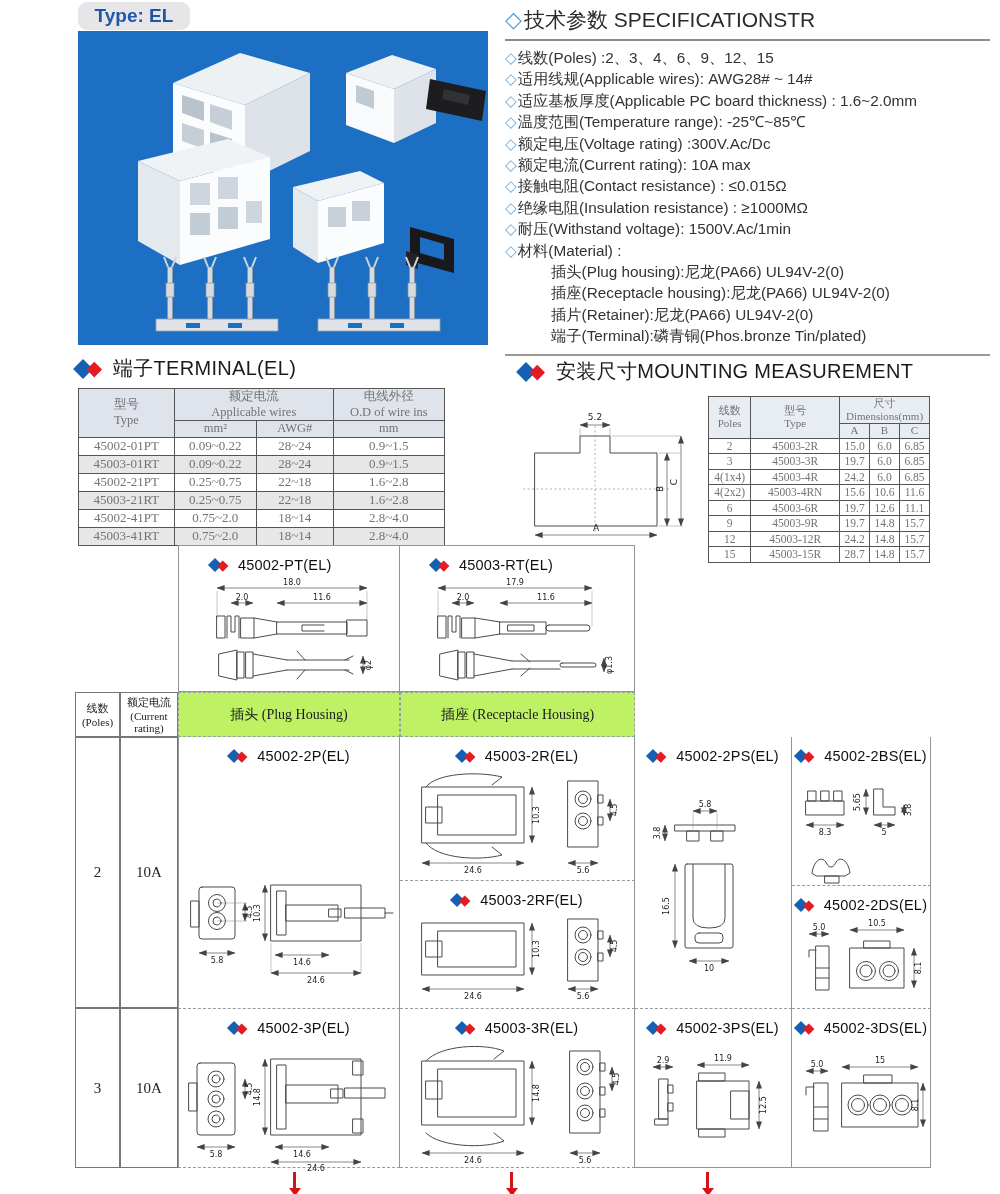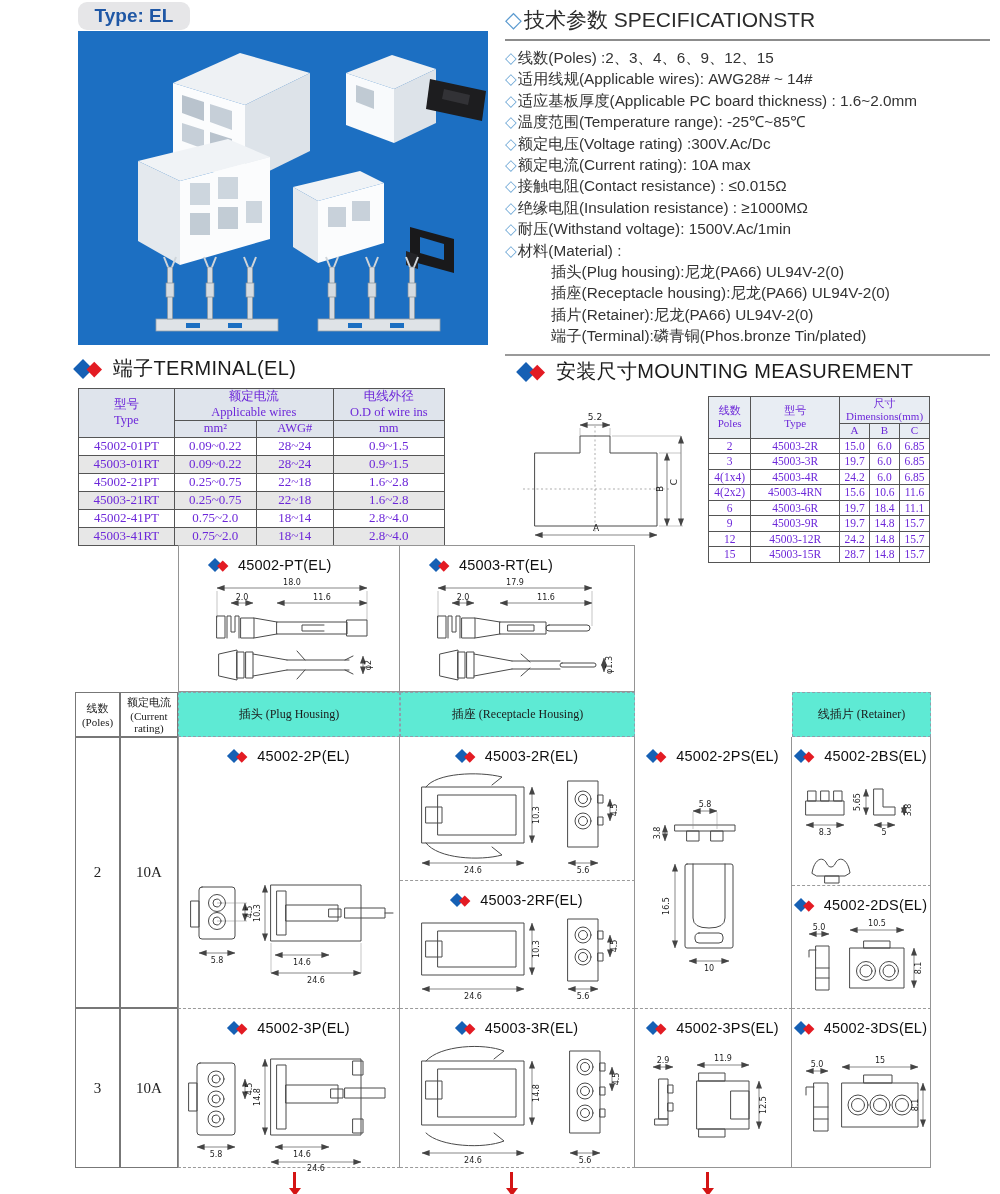--- a/index.html
+++ b/index.html
@@ -26,41 +26,41 @@
   .specs{left:505px;top:6px;width:485px}
   .specs-title{font-size:21px;color:#2b2b2b;display:flex;align-items:center;gap:2px;
       border-bottom:2px solid #8c8c8c;padding-bottom:5px}
   .specs-title .bullet{color:#5c9bd0;font-size:22px}
   .spec-item{font-size:15.3px;line-height:21.4px;color:#333;white-space:nowrap}
   .spec-item .bullet{color:#6fa8d6;margin-right:1px}
   .mat-line{font-size:15.3px;line-height:21.4px;color:#333;padding-left:46px;white-space:nowrap}
   .specs-rule{border-bottom:2px solid #9a9a9a;margin-top:7px}
 
   
-  table.dt-table{border-collapse:collapse;font-family:"Liberation Serif",serif;color:#6d28d9}
+  table.dt-table{border-collapse:collapse;font-family:"Liberation Serif",serif;color:#737373}
   table.dt-table th,table.dt-table td{border:1px solid #555;text-align:center;padding:0 2px}
   .terminal-table{left:78px;top:388px;width:367px;font-size:13px}
   .terminal-table th{background:#dfe4ec;font-weight:normal;font-size:12.5px;line-height:1.25}
   .terminal-table td{height:17px;font-size:13px}
   .terminal-table tbody tr:nth-child(even){background:#e7e7e7}
   .mounting-table{left:708px;top:396px;width:222px;font-size:11.5px}
   .mounting-table th{background:#e8edf3;font-weight:normal;font-size:11px;line-height:1.2}
   .mounting-table td{height:14.5px}
 
   
   #matrix{left:75px;top:545px;width:856px;height:652px}
   .cell{position:absolute;box-sizing:border-box;background:#fff}
   .b-solid{border:1px solid #949494}
   .cell-label{height:26px;display:flex;align-items:center;justify-content:center;gap:9px;
       font-size:14.5px;color:#101010;letter-spacing:.2px;padding-top:6px}
   .cell-label.left{justify-content:flex-start;padding-left:30px}
   .mhead{position:absolute;box-sizing:border-box;display:flex;flex-direction:column;
       align-items:center;justify-content:center;text-align:center;
       font-family:"Liberation Serif",serif;color:#1b1b1b}
-  .mhead.blue{background:#5eead4;border:1px dashed #8e9eac;font-size:12px}
+  .mhead.blue{background:#bef264;border:1px dashed #8e9eac;font-size:14px}
   .mhead.white{background:#fff;border:1px solid #777}
   .pole-cell{position:absolute;box-sizing:border-box;border:1px solid #777;background:#fff;
       display:flex;align-items:center;justify-content:center;
       font-family:"Liberation Serif",serif;font-size:15px}
   .dash-top{border-top:1px dashed #9a9a9a}
   .dash-bottom{border-bottom:1px dashed #9a9a9a}
   .sol-bottom{border-bottom:1px solid #949494}
   .sol-right{border-right:1px solid #949494}
   .sol-left{border-left:1px solid #949494}
 
@@ -331,21 +331,21 @@
         <td>4(2x2)</td>
         <td>45003-4RN</td>
         <td>15.6</td>
         <td>10.6</td>
         <td>11.6</td>
       </tr>
       <tr>
         <td>6</td>
         <td>45003-6R</td>
         <td>19.7</td>
-        <td>18.4</td>
+        <td>12.6</td>
         <td>11.1</td>
       </tr>
       <tr>
         <td>9</td>
         <td>45003-9R</td>
         <td>19.7</td>
         <td>14.8</td>
         <td>15.7</td>
       </tr>
       <tr>
@@ -438,23 +438,20 @@
   <div class="mhead white" style="left:45px;top:147px;width:58px;height:45px;font-size:11px">
     <span>额定电流</span>
       <span>(Current</span>
       <span>rating)</span>
   </div>
   <div class="mhead blue" style="left:103px;top:147px;width:222px;height:45px">
     <span>插头 (Plug Housing)</span>
   </div>
   <div class="mhead blue" style="left:325px;top:147px;width:235px;height:45px">
     <span>插座 (Receptacle Housing)</span>
-  </div>
-  <div class="mhead blue" style="left:717px;top:147px;width:139px;height:45px">
-    <span>线插片 (Retainer)</span>
   </div>
 
   <div class="pole-cell" style="left:0;top:192px;width:45px;height:271px">
       <span>2</span>
     </div>
   <div class="pole-cell" style="left:45px;top:192px;width:58px;height:271px">
       <span>10A</span>
     </div>
 
   <div class="cell sol-right sol-left" style="left:103px;top:192px;width:222px;height:271px">

